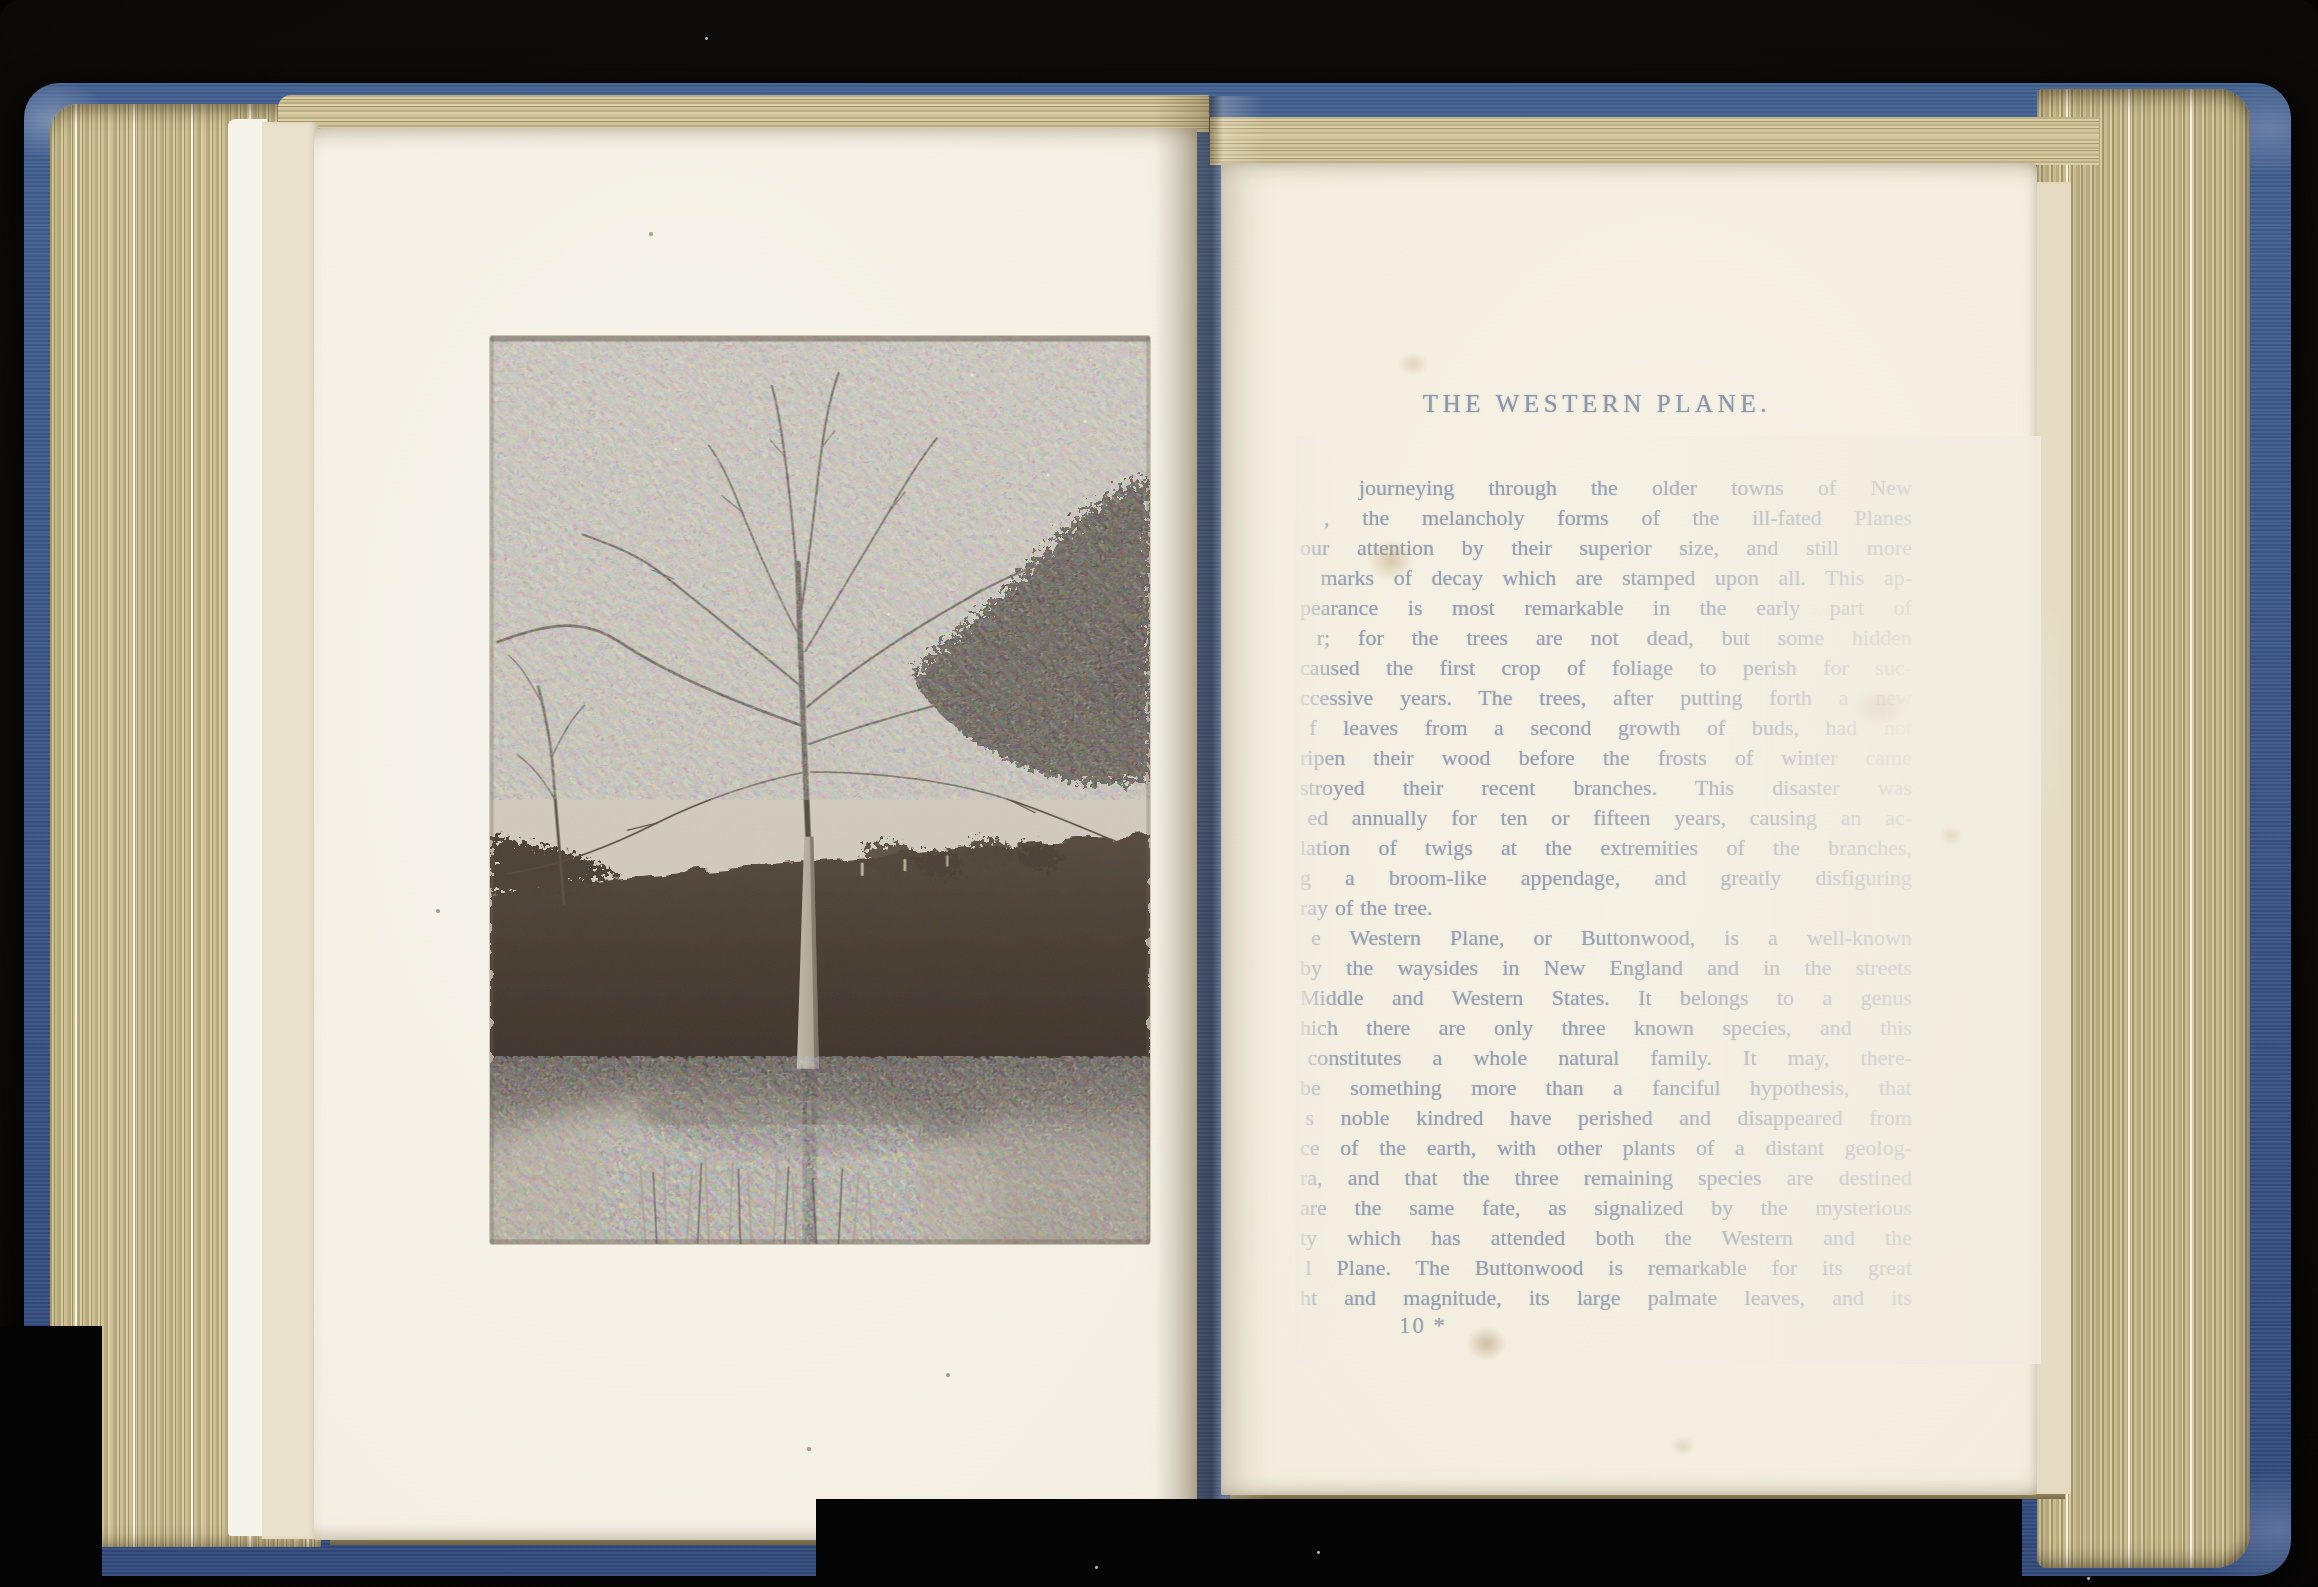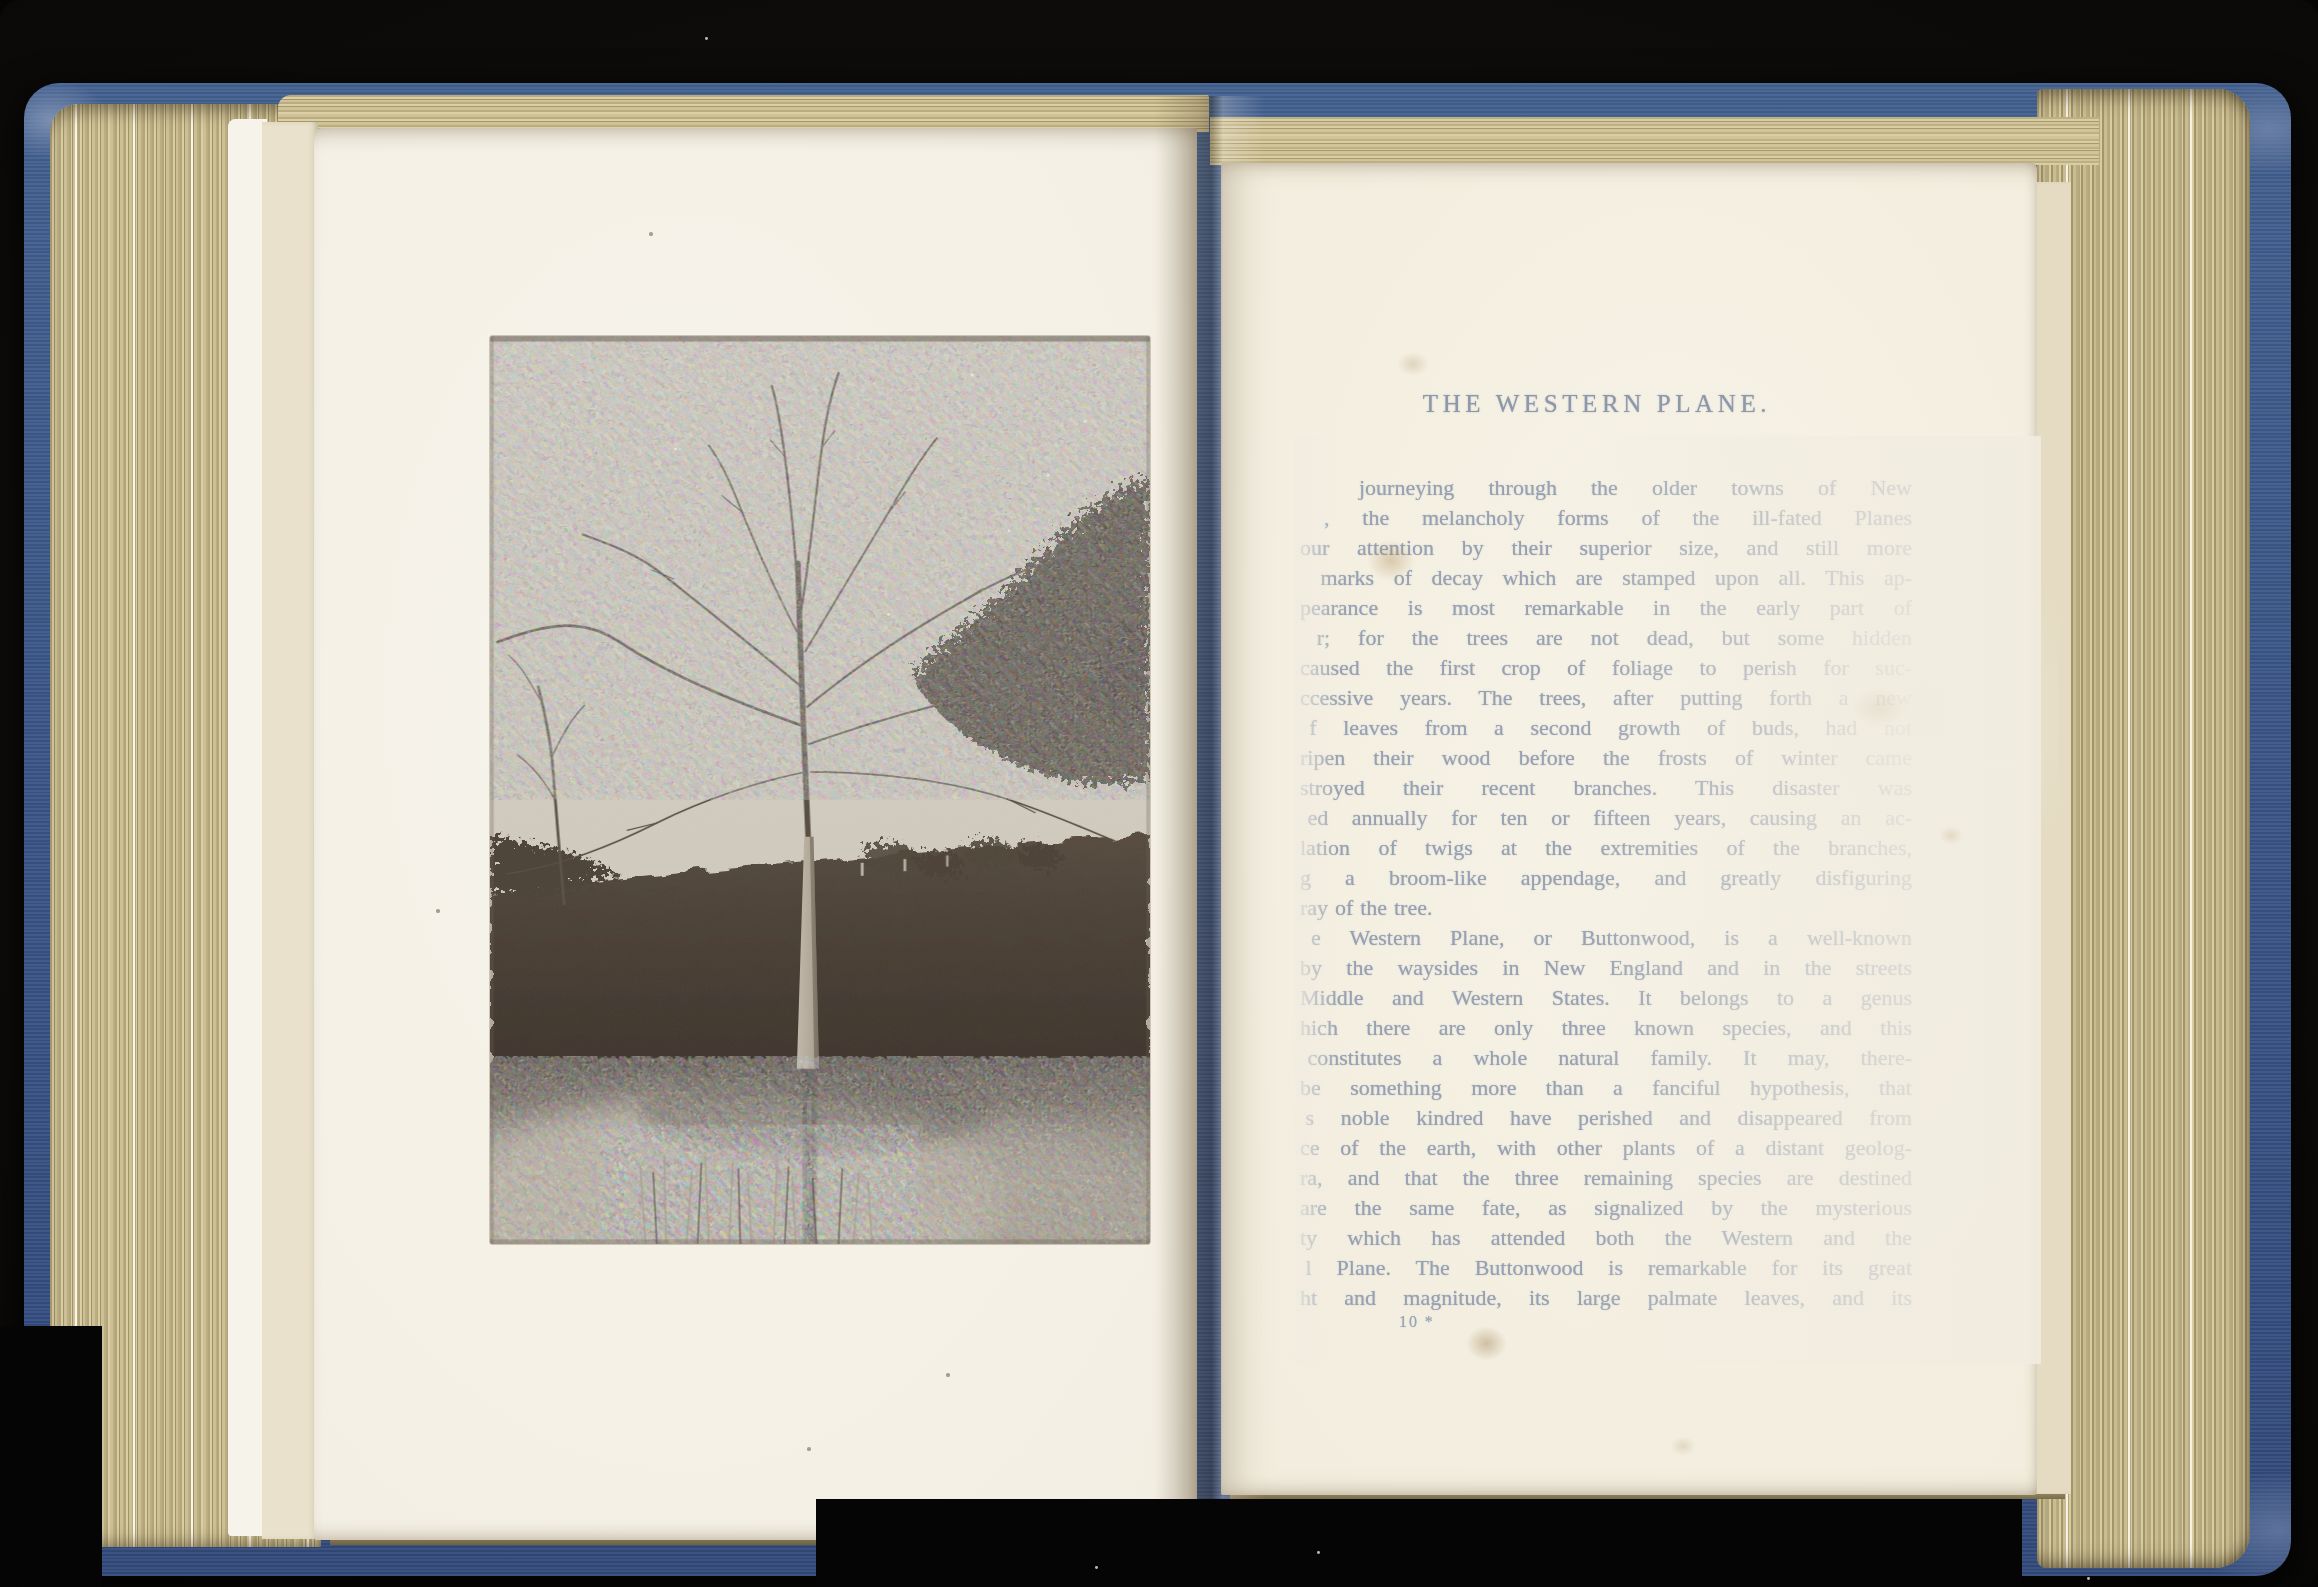--- a/index.html
+++ b/index.html
@@ -76,21 +76,21 @@
   .bodyline:nth-child(1){padding-left:59px;}
   .bodyline:nth-child(2){padding-left:24px;}
   .bodyline:nth-child(4){padding-left:20.4px;}
   .bodyline:nth-child(6){padding-left:16.7px;}
   .bodyline:nth-child(9){padding-left:9.3px;}
   .bodyline:nth-child(12){padding-left:7.4px;}
   .bodyline:nth-child(16){padding-left:11px;}
   .bodyline:nth-child(20){padding-left:7.4px;}
   .bodyline:nth-child(22){padding-left:5.6px;}
   .bodyline:nth-child(27){padding-left:5.6px;}
-  .signature-mark{left:1399px;top:1313px;font-size:16px;color:#9aa4b5;letter-spacing:1.9px;
+  .signature-mark{left:1399px;top:1313px;font-size:23px;color:#9aa4b5;letter-spacing:1.9px;
     text-shadow:0 0 1.1px rgba(154,164,181,.8);}
   .fade-right{left:1577px;top:436px;width:464px;height:928px;
     background:linear-gradient(90deg, rgba(241,236,224,0) 0%, rgba(241,236,224,.55) 45%, rgba(241,236,224,.9) 90%);}
   .fade-pocket{left:1725px;top:519px;width:334px;height:390px;
     background:radial-gradient(60% 60% at 60% 50%, rgba(241,236,224,.8), rgba(241,236,224,0) 80%);}
   .fade-left{left:1295px;top:436px;width:43px;height:928px;
     background:linear-gradient(90deg, rgba(241,236,224,.9), rgba(241,236,224,0));}
 
   
   .stain{border-radius:50%;}

